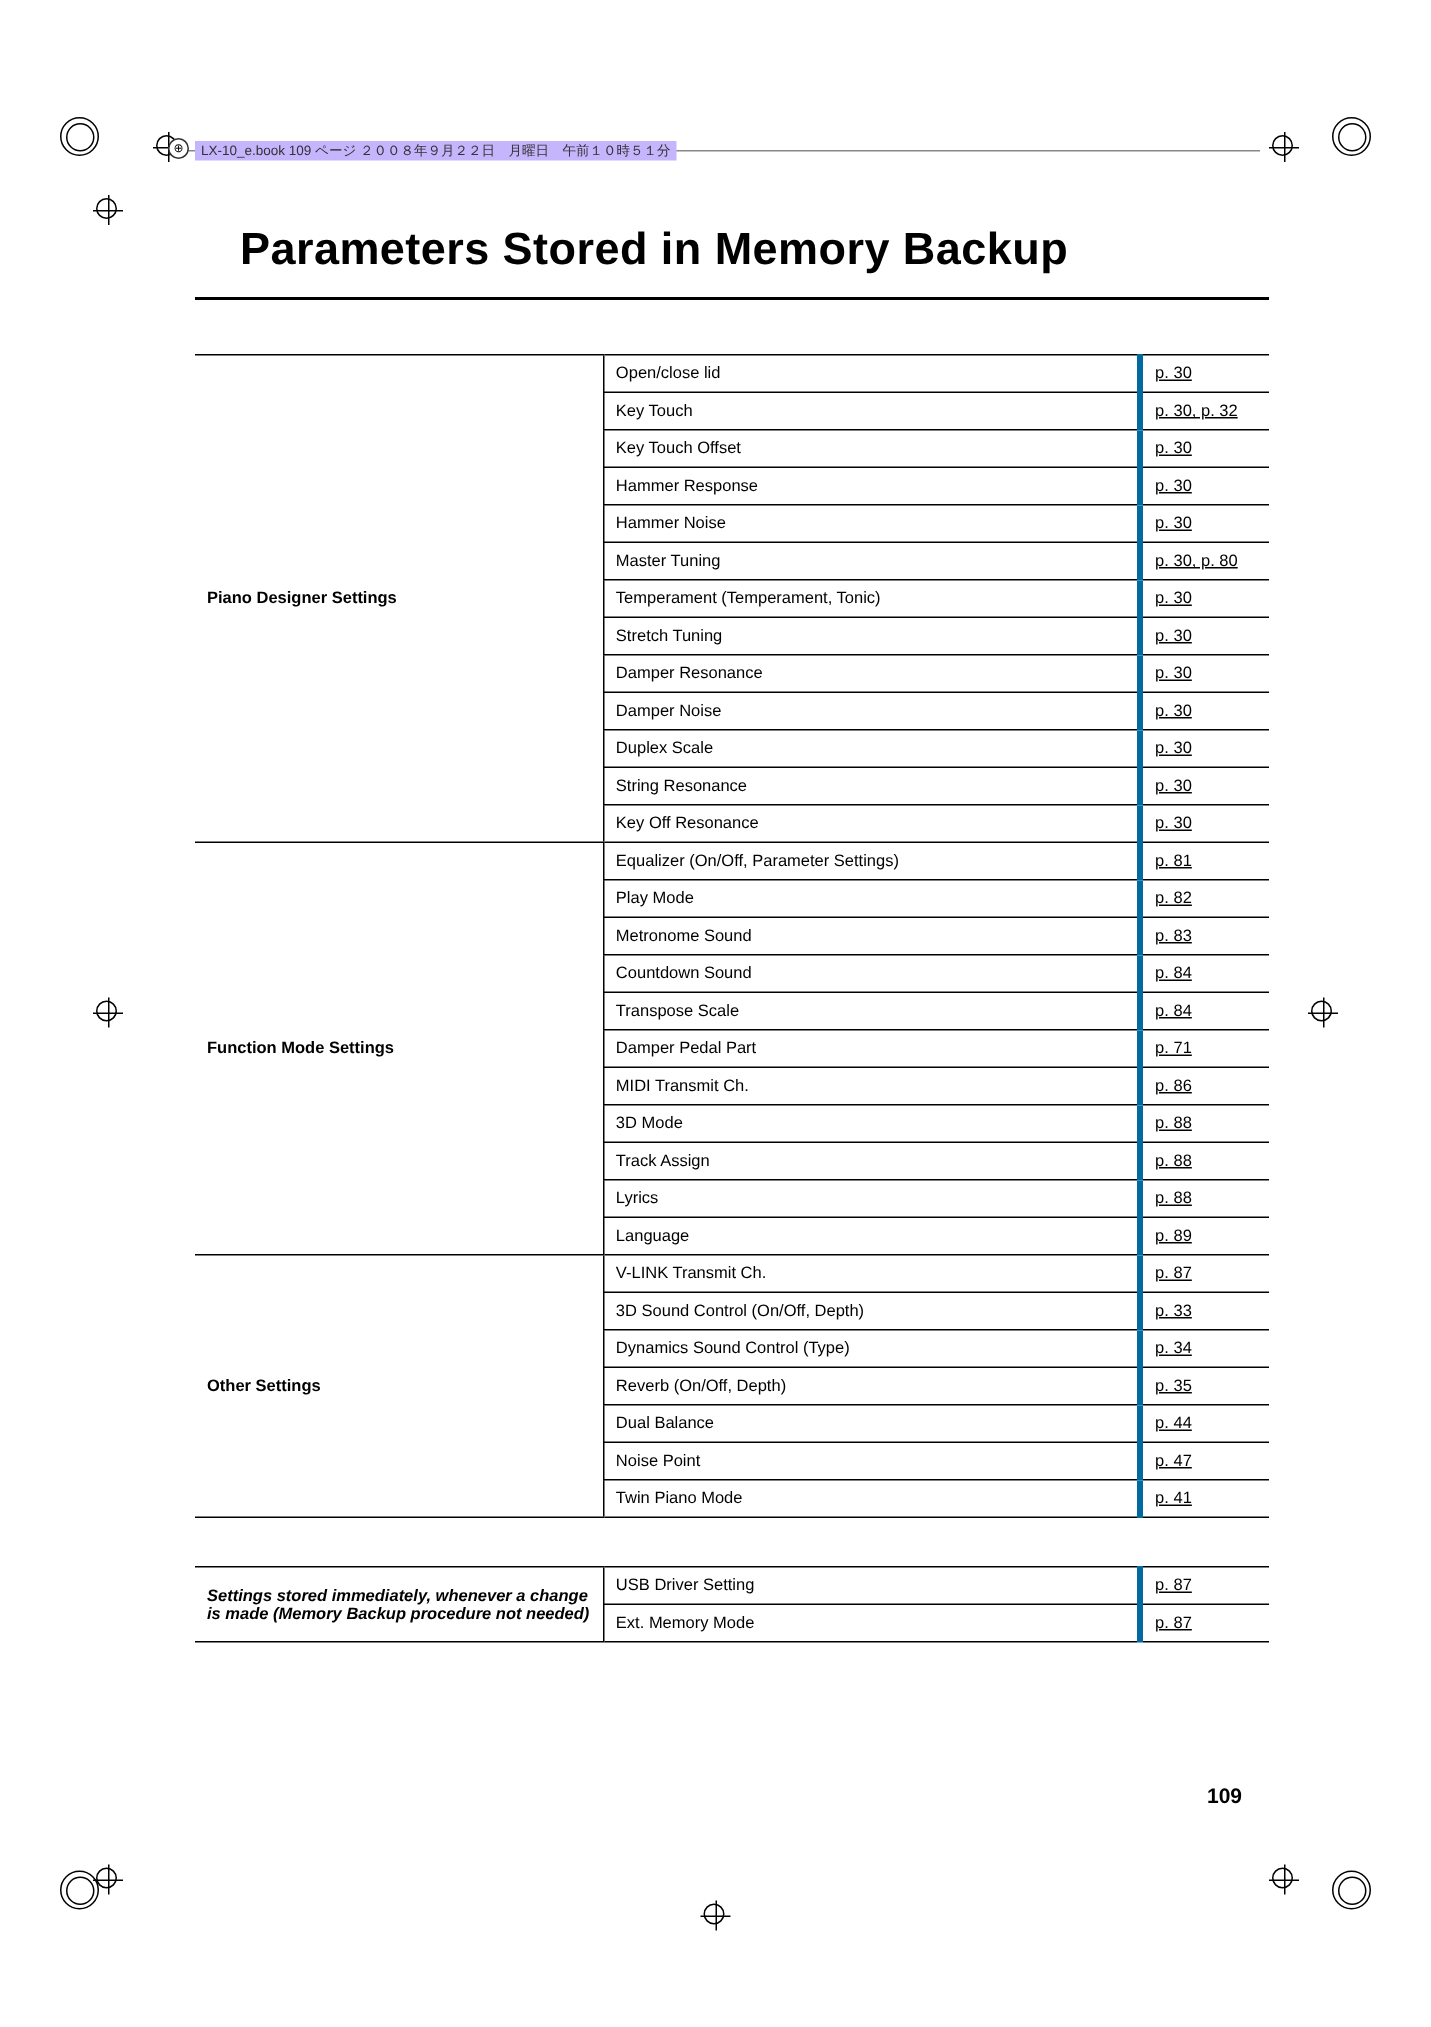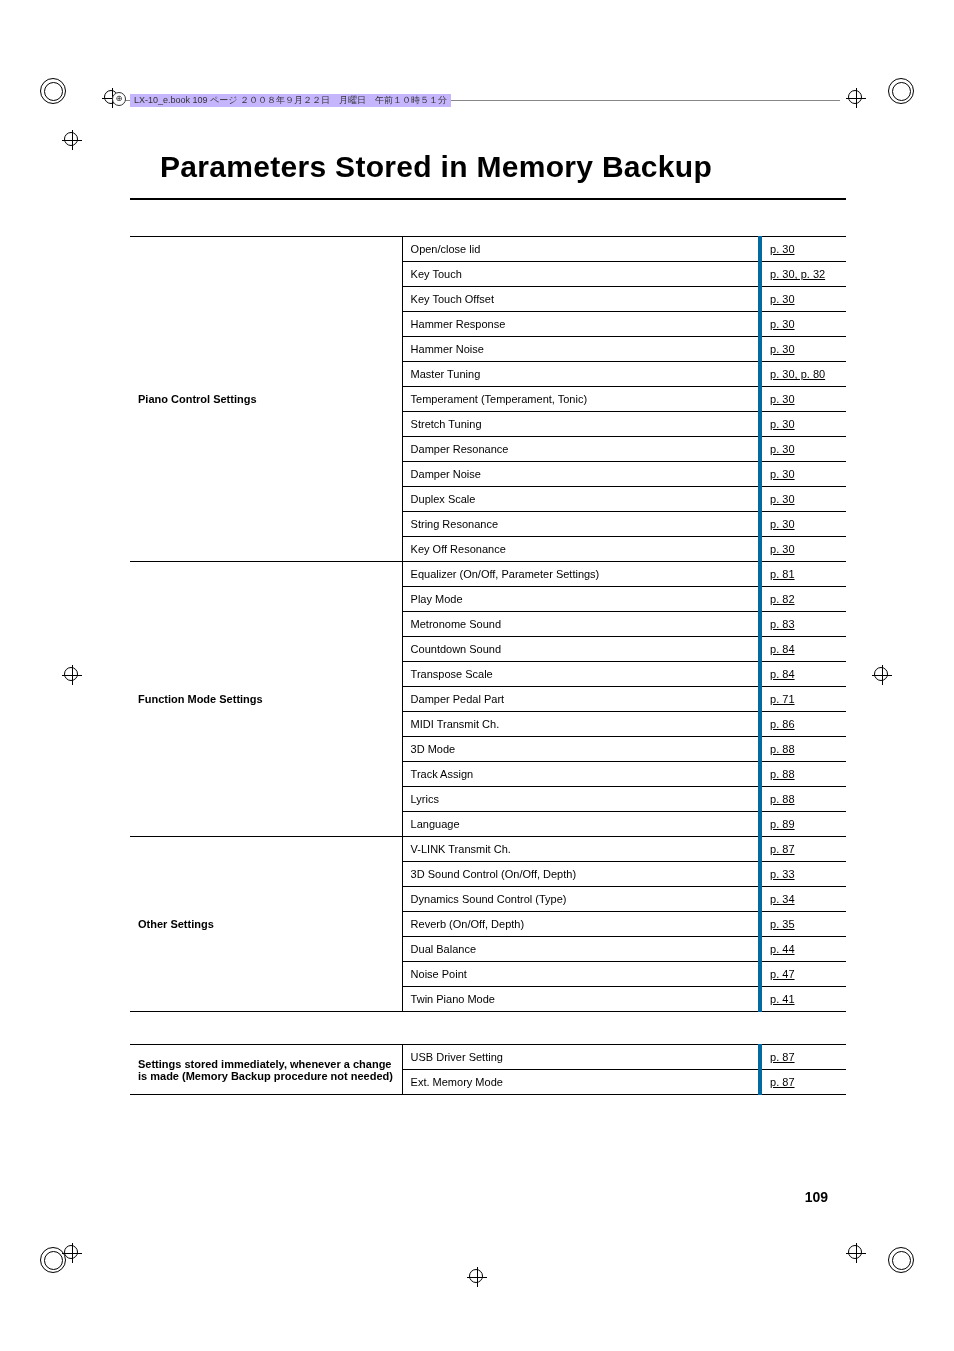--- a/index.html
+++ b/index.html
@@ -160,20 +160,21 @@
       width: 12%;
       border-left: 4px solid #0369a1;
       text-decoration: underline;
     }
     .table2 {
       margin-top: 32px;
     }
     .table2 td.cat {
       width: 38%;
       vertical-align: middle;
+      font-style: italic;
     }
     .table2 td.param {
       width: 50%;
       margin-top: 17px;
     }
     .page-number {
       position: absolute;
       bottom: 146px;
       right: 126px;
       font-size: 14px;
@@ -221,21 +222,21 @@
 <div class="content">
   <div class="main-title">
     <div class="title-bar"></div>
     <div class="title-text">Parameters Stored in Memory Backup</div>
   </div>
 
   <div class="tables-wrap">
     <table>
       <tbody id="t1body">
           <tr>
-            <td class="cat" rowspan="13">Piano Control Settings</td>
+            <td class="cat" rowspan="13">Piano Designer Settings</td>
             <td class="param">Open/close lid</td>
             <td class="page">p. 30</td>
           </tr>
           <tr>
             <td class="param">Key Touch</td>
             <td class="page">p. 30, p. 32</td>
           </tr>
           <tr>
             <td class="param">Key Touch Offset</td>
             <td class="page">p. 30</td>

